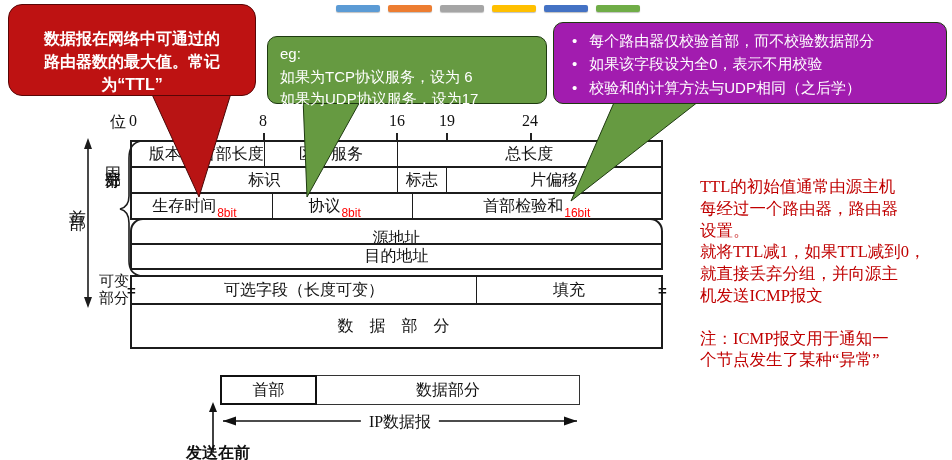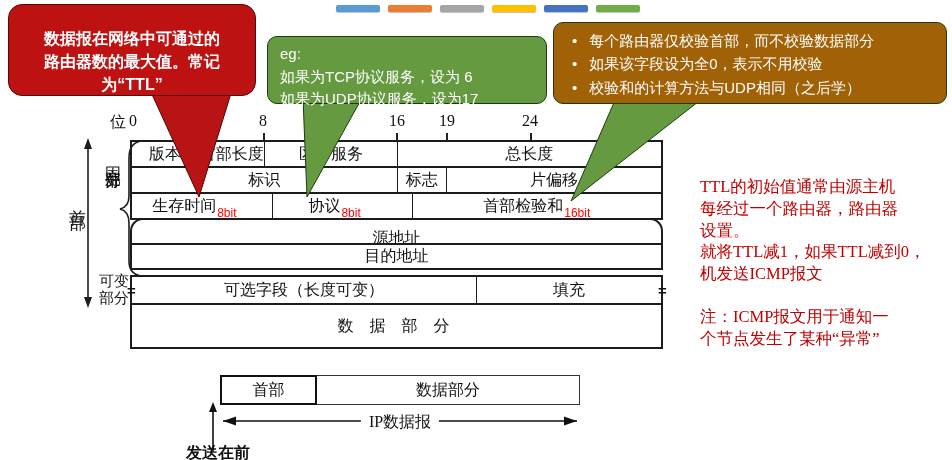--- a/index.html
+++ b/index.html
@@ -102,21 +102,21 @@
   <div>路由器数的最大值。常记</div>
   <div>为“TTL”</div>
 </div>
 
 <div class="callout green" style="left: 267px; top: 36px; width: 280px; height: 68px; background: rgb(102, 154, 65);">
   <div>eg:</div>
   <div>如果为TCP协议服务，设为 6</div>
   <div>如果为UDP协议服务，设为17</div>
 </div>
 
-<div class="callout green" style="left: 553px; top: 22px; width: 394px; height: 82px; line-height: 1.55; background: #a16207;">
+<div class="callout green" style="left: 553px; top: 22px; width: 394px; height: 82px; line-height: 1.55; background: #a21caf;">
   <div class="bullet-item">
       <span>每个路由器仅校验首部，而不校验数据部分</span>
     </div>
   <div class="bullet-item">
       <span>如果该字段设为全0，表示不用校验</span>
     </div>
   <div class="bullet-item">
       <span>校验和的计算方法与UDP相同（之后学）</span>
     </div>
 </div>
@@ -181,20 +181,21 @@
 <div class="side-two-line" style="left:99px;top:273px;">
   <div>可变</div>
   <div>部分</div>
 </div>
 
 <div class="red-note" style="color: rgb(192, 0, 0);">
   <div>TTL的初始值通常由源主机</div>
   <div>每经过一个路由器，路由器</div>
   <div>设置。</div>
   <div>就将TTL减1，如果TTL减到0，</div>
+  <div>就直接丢弃分组，并向源主</div>
   <div>机发送ICMP报文</div>
   <div></div>
   <div>注：ICMP报文用于通知一</div>
   <div>个节点发生了某种“异常”</div>
 </div>
 
 <div class="pkt-box">
   <div class="pkt-cell pkt-header">首部</div>
   <div class="pkt-cell pkt-data">数据部分</div>
 </div>

